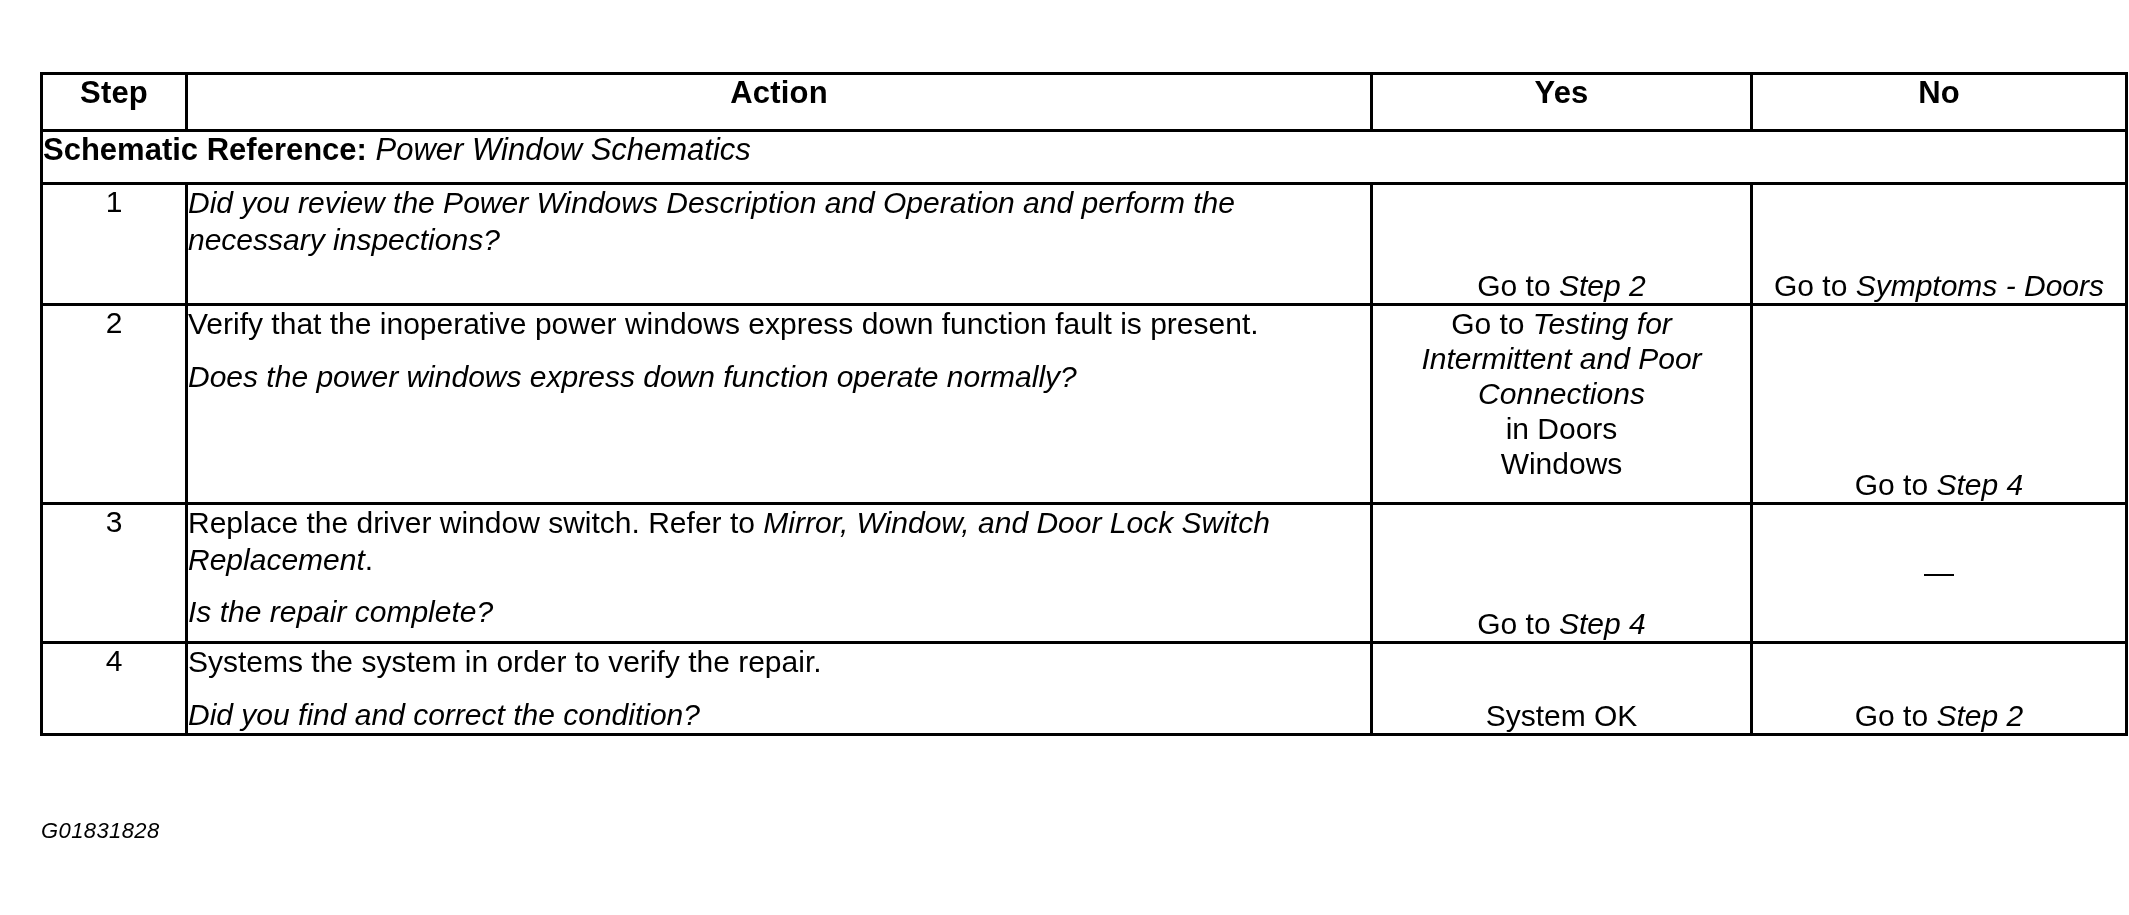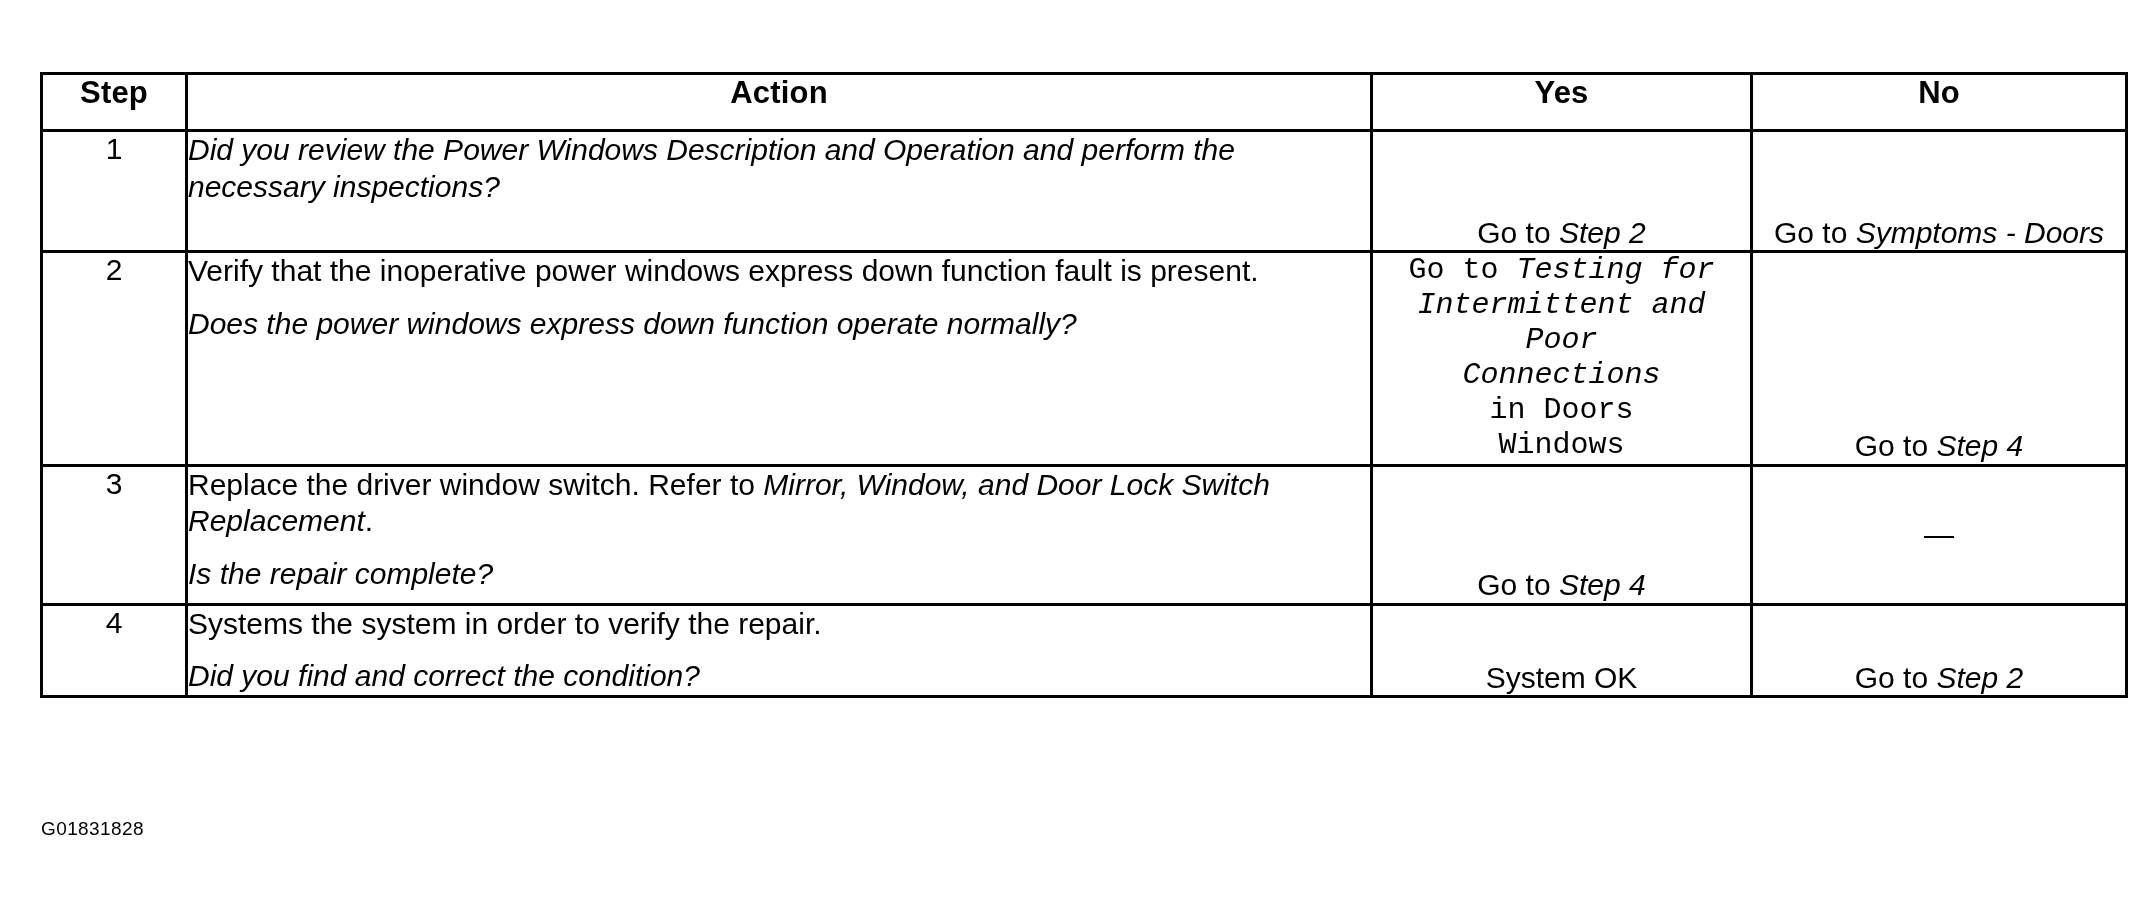--- a/index.html
+++ b/index.html
@@ -91,39 +91,40 @@
   .action i { font-style: italic; }
 
   
   .ans {
     text-align: center;
     font-size: 30px;
     line-height: 1.17;
     padding: 8px 6px 10px 6px;
   }
   .ans.bottom { vertical-align: bottom; }
-  .ans.top    { vertical-align: top; font-family: Liberation Mono, monospace; }
+  .ans.top    { vertical-align: top; }
   .ans.middle { vertical-align: middle; }
   .ans i { font-style: italic; }
   .ans .blk { display: block; }
   .dash { font-size: 30px; letter-spacing: 0; }
 
   
   tr.r1 td { height: 118px; }
   tr.r2 td { height: 196px; }
   tr.r3 td { height: 136px; }
   tr.r4 td { height: 84px; }
 
   
   .figure-id {
     position: absolute;
     left: 41px;
     top: 818px;
-    font-size: 19px;
+    font-size: 22px;
     letter-spacing: 0.4px;
+    font-style: italic;
   }
 </style>
 </head>
 <body>
 
 <div id="page">
 
   <div class="table-wrap">
     <table class="dtc">
       <colgroup>
@@ -134,20 +135,25 @@
       </colgroup>
       <tbody>
 
         <tr>
           <td class="hdr">Step</td>
           <td class="hdr">Action</td>
           <td class="hdr">Yes</td>
           <td class="hdr">No</td>
         </tr>
 
+        <tr>
+          <td class="schem-cell" colspan="4">
+            <span class="schem-label">Schematic Reference:</span><span>&nbsp;</span><span class="schem-value">Power Window Schematics</span>
+          </td>
+        </tr>
 
         <tr class="r1">
           <td class="stepnum">1</td>
           <td class="action">
             <p>
               <span>Did you review the Power Windows Description and Operation and</span>
               <span>perform the necessary inspections?</span>
             </p>
           </td>
           <td class="ans bottom">

